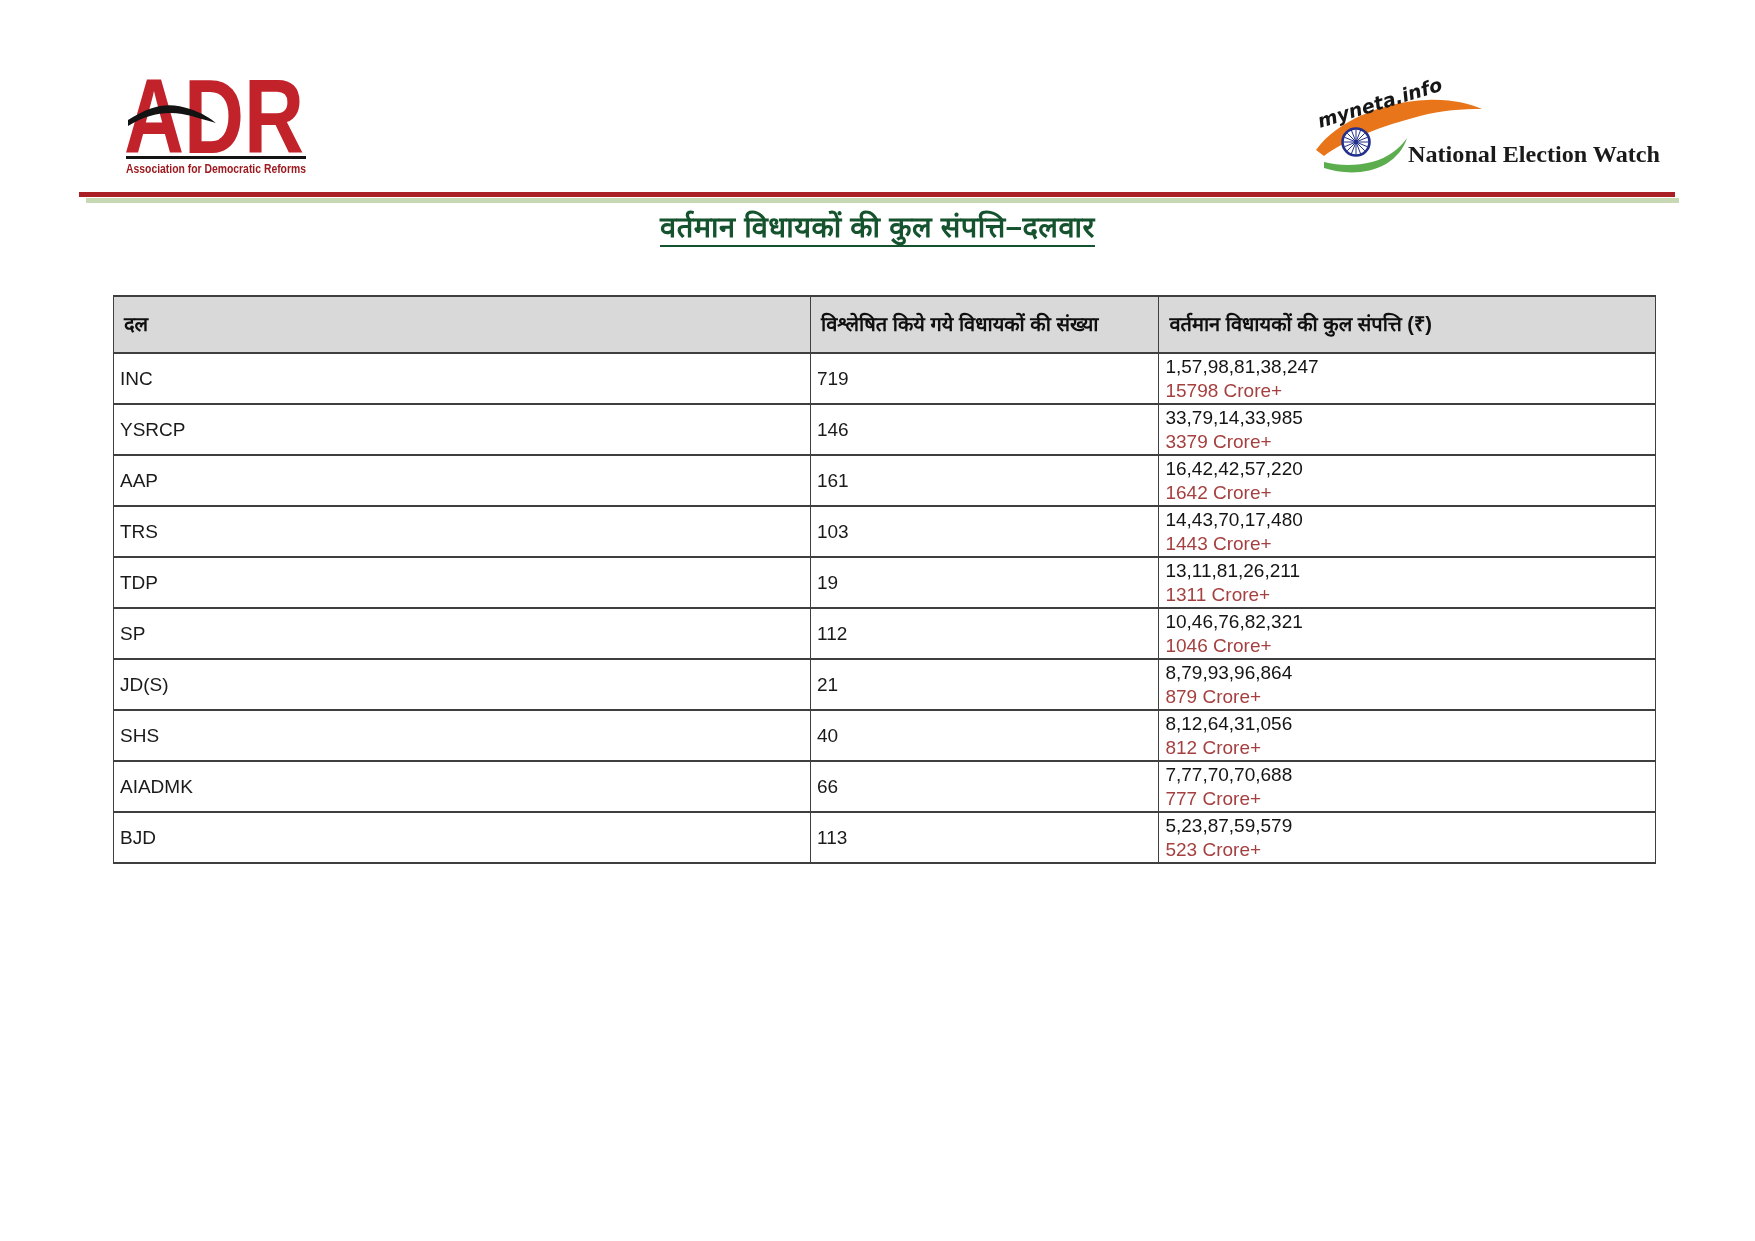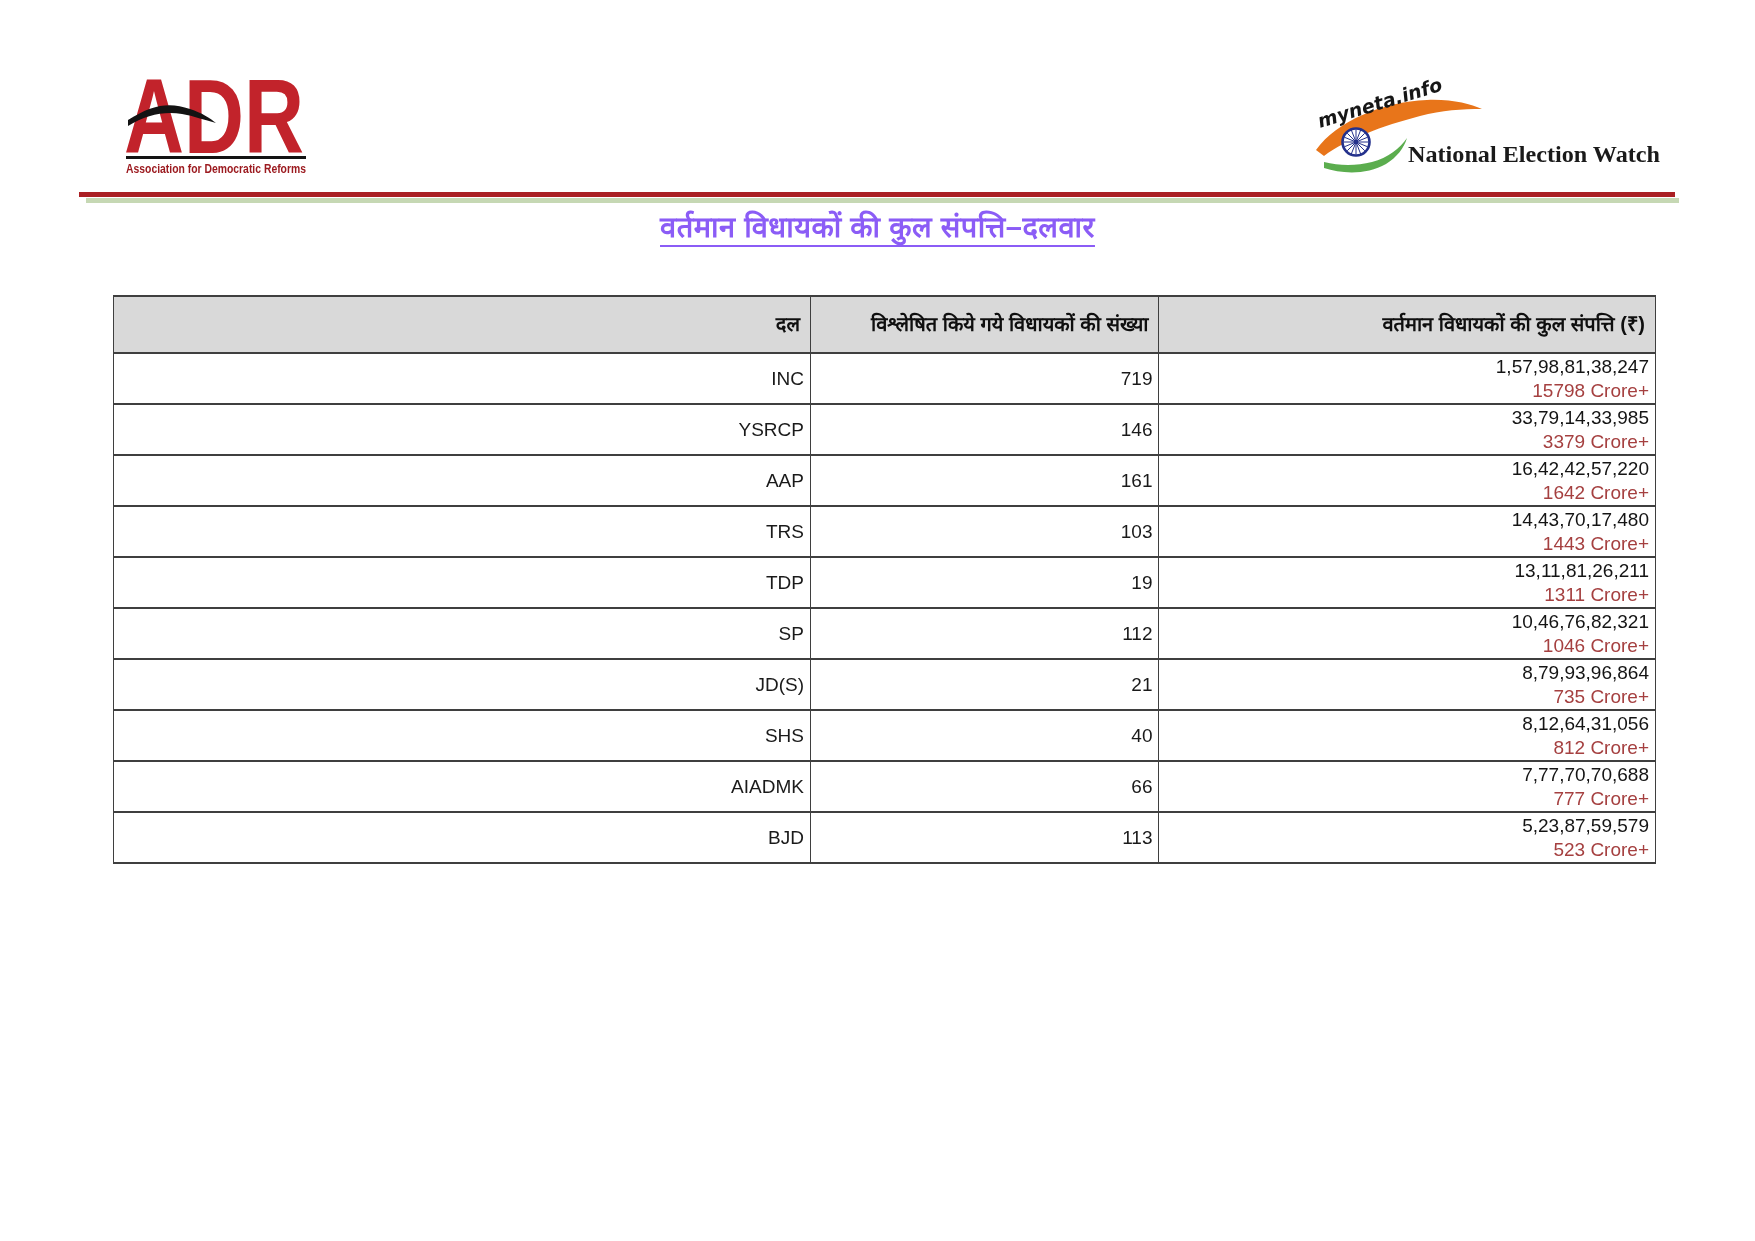--- a/index.html
+++ b/index.html
@@ -21,42 +21,42 @@
   .rule-top    { left:79px;  top:192px; width:1600px; height:12px; }
   .rule-top    .red   { width:1596px; }
   .rule-top    .green { left:7px; top:6px; width:1593px; }
   .rule-bottom { left:88px;  top:1147px; width:1600px; height:12px; }
   .rule-bottom .red   { width:1592px; }
   .rule-bottom .green { left:7px; top:6px; width:1590px; }
 
   
   .doc-title {
     position:absolute; left:0; top:206px; width:100%;
-    text-align:center; font-size:29px; font-weight:600; color:#8b5cf6;
+    text-align:center; font-size:29px; font-weight:600; color:#14532d;
     letter-spacing:0.5px;
   }
   .doc-title span {
     text-decoration:underline;
     text-decoration-thickness:2px;
     text-underline-offset:8px;
   }
 
   
   table.assets {
     position:absolute; left:113px; top:295px; width:1543px;
     border-collapse:collapse; table-layout:fixed;
     font-size:19px; color:#1a1a1a;
   }
   table.assets col.c1 { width:45.2%; }
   table.assets col.c2 { width:22.6%; }
   table.assets col.c3 { width:32.2%; }
   table.assets th, table.assets td {
     border:1px solid #3f3f3f;
     border-top-width:2px; border-bottom-width:2px;
-    text-align:right; vertical-align:middle;
+    text-align:left; vertical-align:middle;
   }
   table.assets thead th {
     background:#D9D9D9; height:57px;
     font-weight:700; font-size:20px; color:#0f0f0f;
     line-height:1.25; padding:2px 10px;
   }
   table.assets tbody td { height:51px; line-height:1.22; padding:1px 6px; background:#ffffff; }
   td .asset-num { color:#141414; }
   td .asset-crore { color:#A54040; }
 
@@ -190,21 +190,21 @@
         <div class="asset-crore">1046 Crore+</div>
       </td>
     </tr>
 
 
     <tr>
       <td>JD(S)</td>
       <td>21</td>
       <td>
         <div class="asset-num">8,79,93,96,864</div>
-        <div class="asset-crore">735 Crore+</div>
+        <div class="asset-crore">879 Crore+</div>
       </td>
     </tr>
 
     <tr>
       <td>SHS</td>
       <td>40</td>
       <td>
         <div class="asset-num">8,12,64,31,056</div>
         <div class="asset-crore">812 Crore+</div>
       </td>

